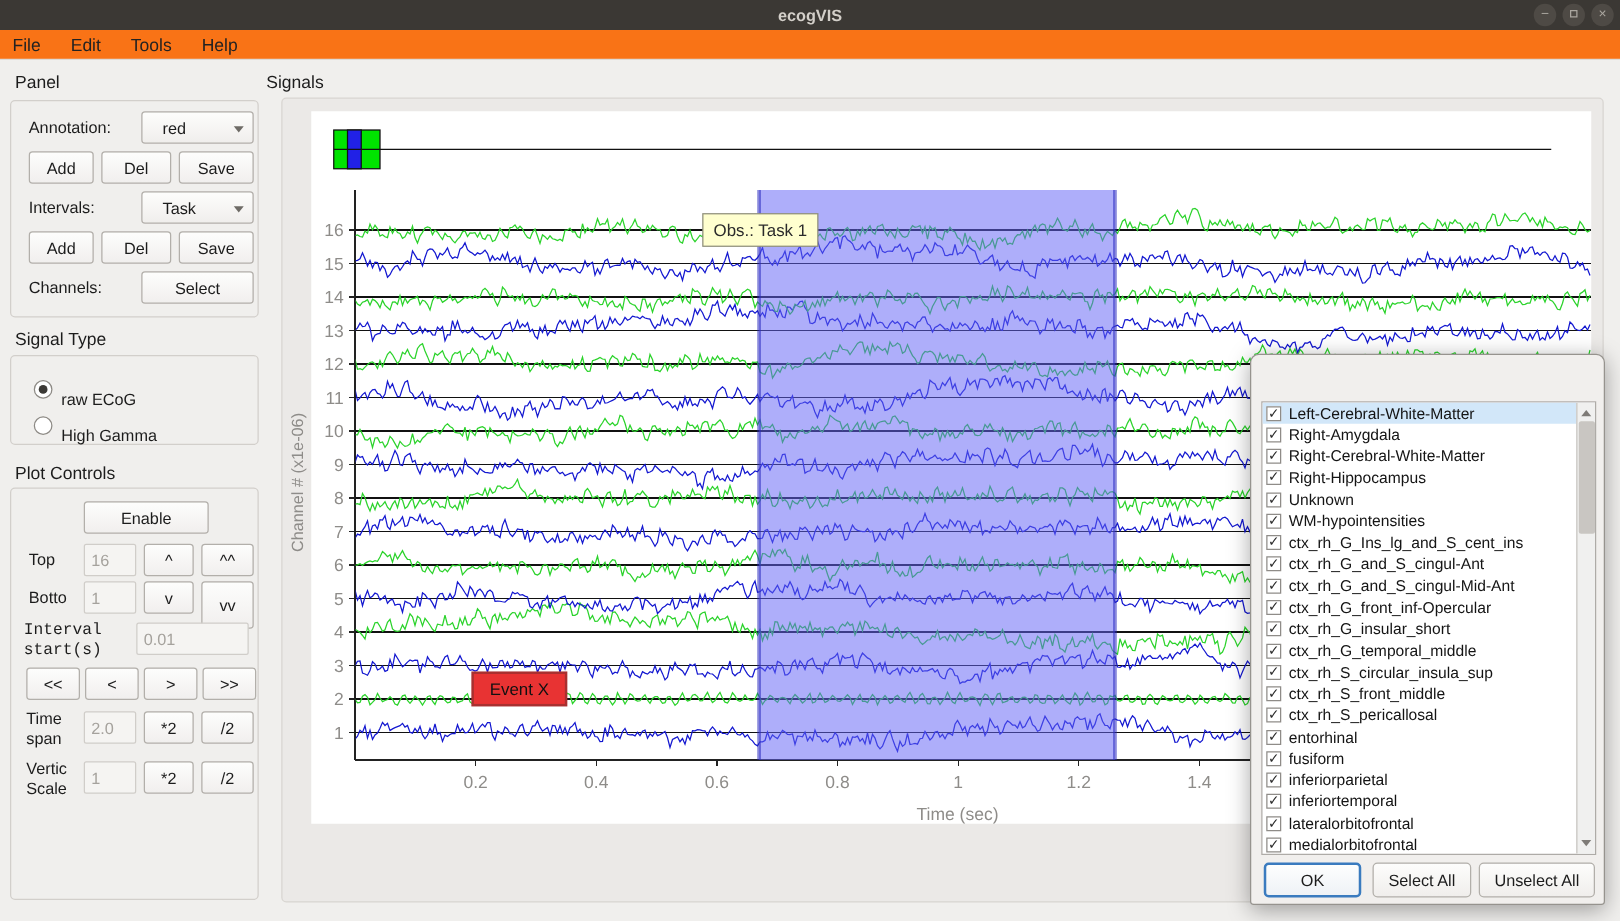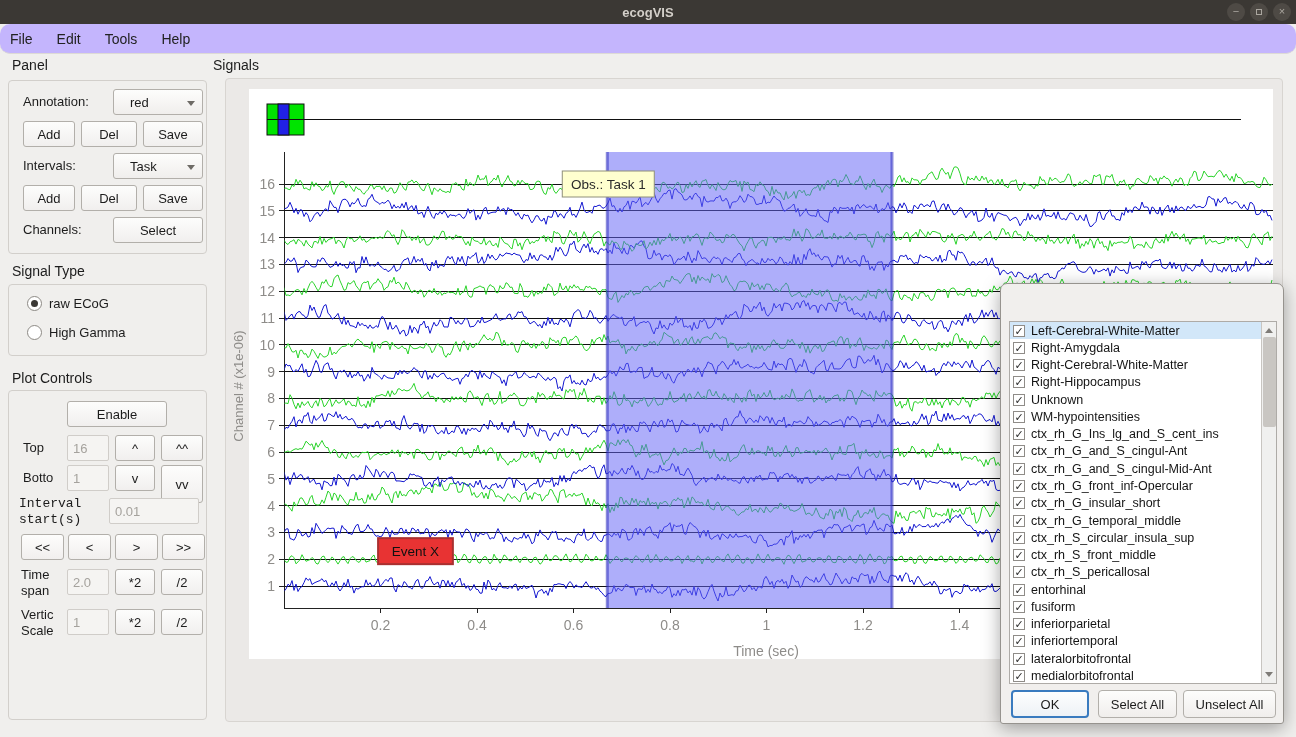--- a/index.html
+++ b/index.html
@@ -8,22 +8,22 @@
 
   
   #titlebar { position:absolute; left:0; top:0; width:1296px; height:24px;
     background:#3b3834; display:flex; align-items:center; justify-content:center; }
   #titlebar .title { color:#d3cfc9; font-size:13px; font-weight:bold; }
   #win-controls { position:absolute; right:5px; top:3px; display:flex; gap:5px; }
   .win-btn { width:18px; height:18px; border-radius:50%; background:#4e4a45;
     color:#aaa69f; font-size:11px; line-height:17px; text-align:center; }
   .win-btn .sq { display:inline-block; width:6px; height:6px; border:1px solid #aaa69f; margin-top:5px; }
 
-  #menubar { position:absolute; left:0; top:24px; width:1296px; height:30px;
-    background:#c4b5fd; border-bottom:1px solid #dddad6; display:flex; align-items:center;border-radius:10px; }
+  #menubar { position:absolute; left:0; top:24px; width:1296px; height:24px;
+    background:#f97316; border-bottom:1px solid #dddad6; display:flex; align-items:center; }
   .menu-item { font-size:14px; color:#222; padding:2px 14px 2px 10px; }
 
   
   .section-label { position:absolute; font-size:14px; color:#1c1c1c; }
   .groupbox { position:absolute; border:1px solid #d2cfcb; border-radius:4px; background:#f0efed; }
 
   .qbtn { position:absolute; background:linear-gradient(#fdfdfc,#f1efee);
     border:1px solid #b2afaa; border-radius:3px; font-size:13px; color:#1c1c1c;
     display:flex; align-items:center; justify-content:center; }
   .qinput { position:absolute; background:#f5f4f2; border:1px solid #d0cdc9;
@@ -32,21 +32,21 @@
     border:1px solid #b2afaa; border-radius:3px; font-size:13px; color:#1c1c1c;
     display:flex; align-items:center; padding-left:16px; }
   .qcombo .arrow { position:absolute; right:7px; top:11px; width:0; height:0;
     border-left:4px solid transparent; border-right:4px solid transparent; border-top:5px solid #6e6b66; }
   .plabel { position:absolute; font-size:13px; color:#1c1c1c; line-height:16px; }
 
   .radio-row { position:absolute; display:flex; align-items:center; gap:7px; }
   .radio { width:15px; height:15px; border-radius:50%; border:1px solid #8d8a85; background:#fff; position:relative; }
   .radio.checked::after { content:""; position:absolute; left:3px; top:3px; width:7px; height:7px;
     border-radius:50%; background:#3b3935; }
-  .radio-label { font-size:13px; color:#1c1c1c; }
+  .radio-label { font-size:13px; color:#1c1c1c;margin-top:16px; }
 
   
   #signals-group { position:absolute; left:225px; top:78px; width:1058px; height:644px;
     border:1px solid #d8d5d1; border-radius:4px; background:#ebe9e7; }
   #plot-white { position:absolute; left:23px; top:10px; width:1024px; height:570px; background:#ffffff; }
   #ylabel { position:absolute; left:12px; top:307px; transform:translate(-50%,-50%) rotate(-90deg);
     font-size:13px; color:#8e8c89; white-space:nowrap; }
 
   
   #dialog { position:absolute; left:1000px; top:283px; width:284px; height:441px;

